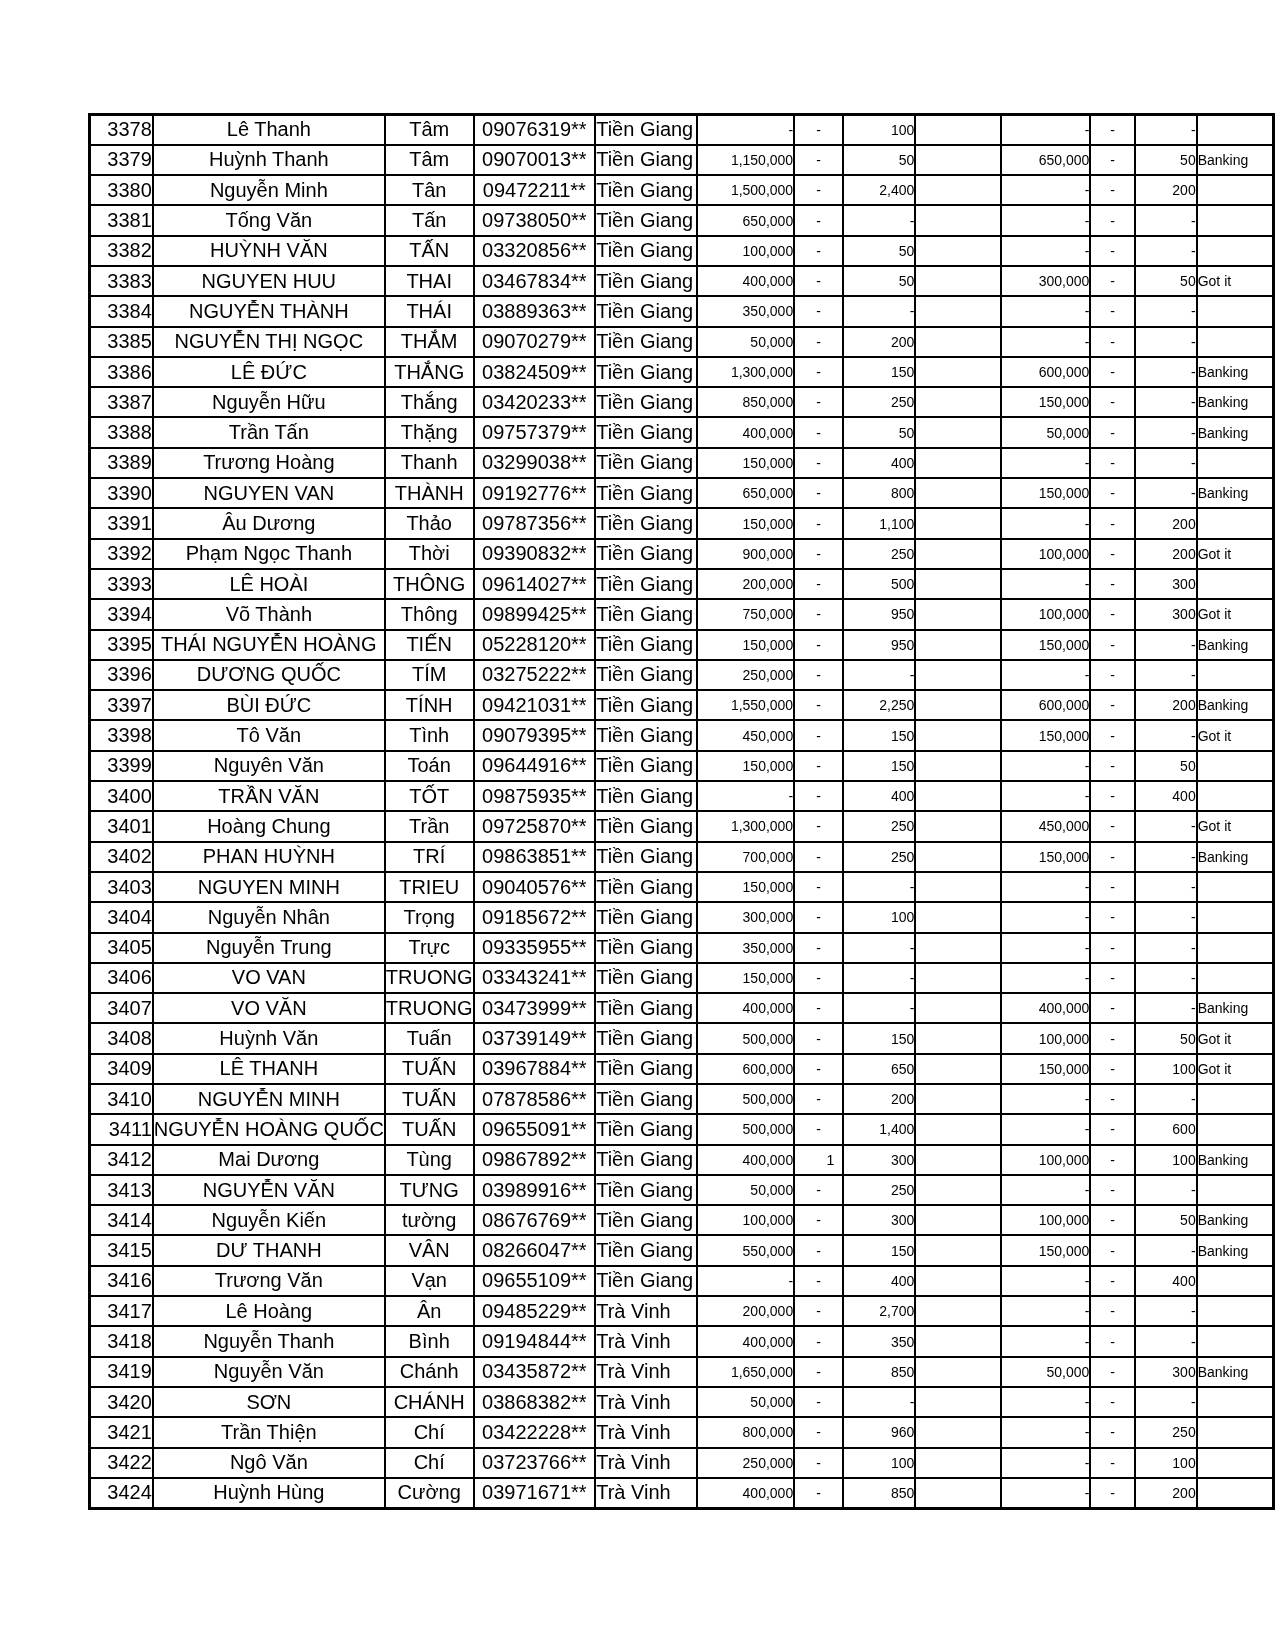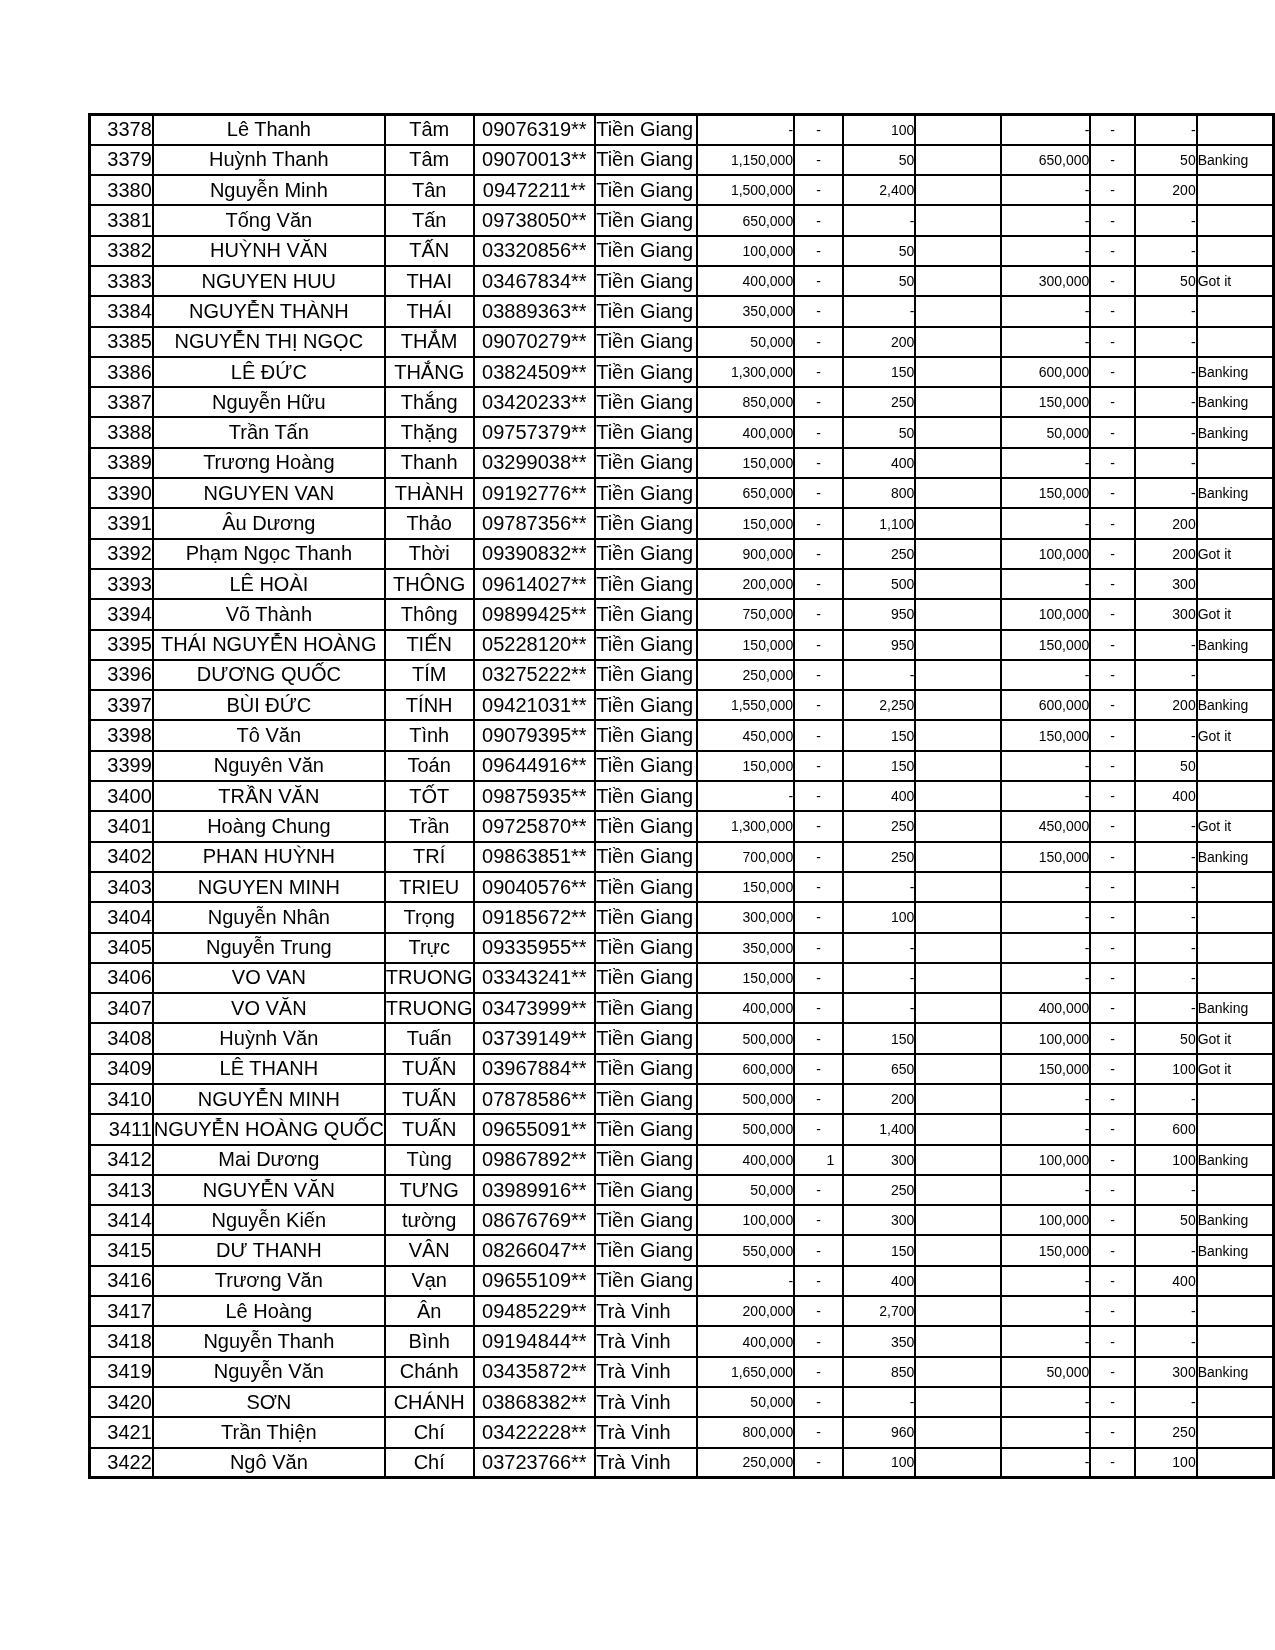--- a/index.html
+++ b/index.html
@@ -788,16 +788,31 @@
     <td class="c6">-</td>
     <td class="c7">100</td>
     <td class="c8 bl3"></td>
     <td class="c9 bl3 dashpad">-</td>
     <td class="c10">-</td>
     <td class="c11">100</td>
     <td class="c12"></td>
   </tr>
 
 
+  <tr>
+    <td class="c0">3424</td>
+    <td class="c1">Huỳnh Hùng</td>
+    <td class="c2">Cường</td>
+    <td class="c3">03971671**</td>
+    <td class="c4">Trà Vinh</td>
+    <td class="c5 bl3">400,000</td>
+    <td class="c6">-</td>
+    <td class="c7">850</td>
+    <td class="c8 bl3"></td>
+    <td class="c9 bl3 dashpad">-</td>
+    <td class="c10">-</td>
+    <td class="c11">200</td>
+    <td class="c12"></td>
+  </tr>
 </tbody>
     </table>
   </div>
 </div>
 
 </body></html>

